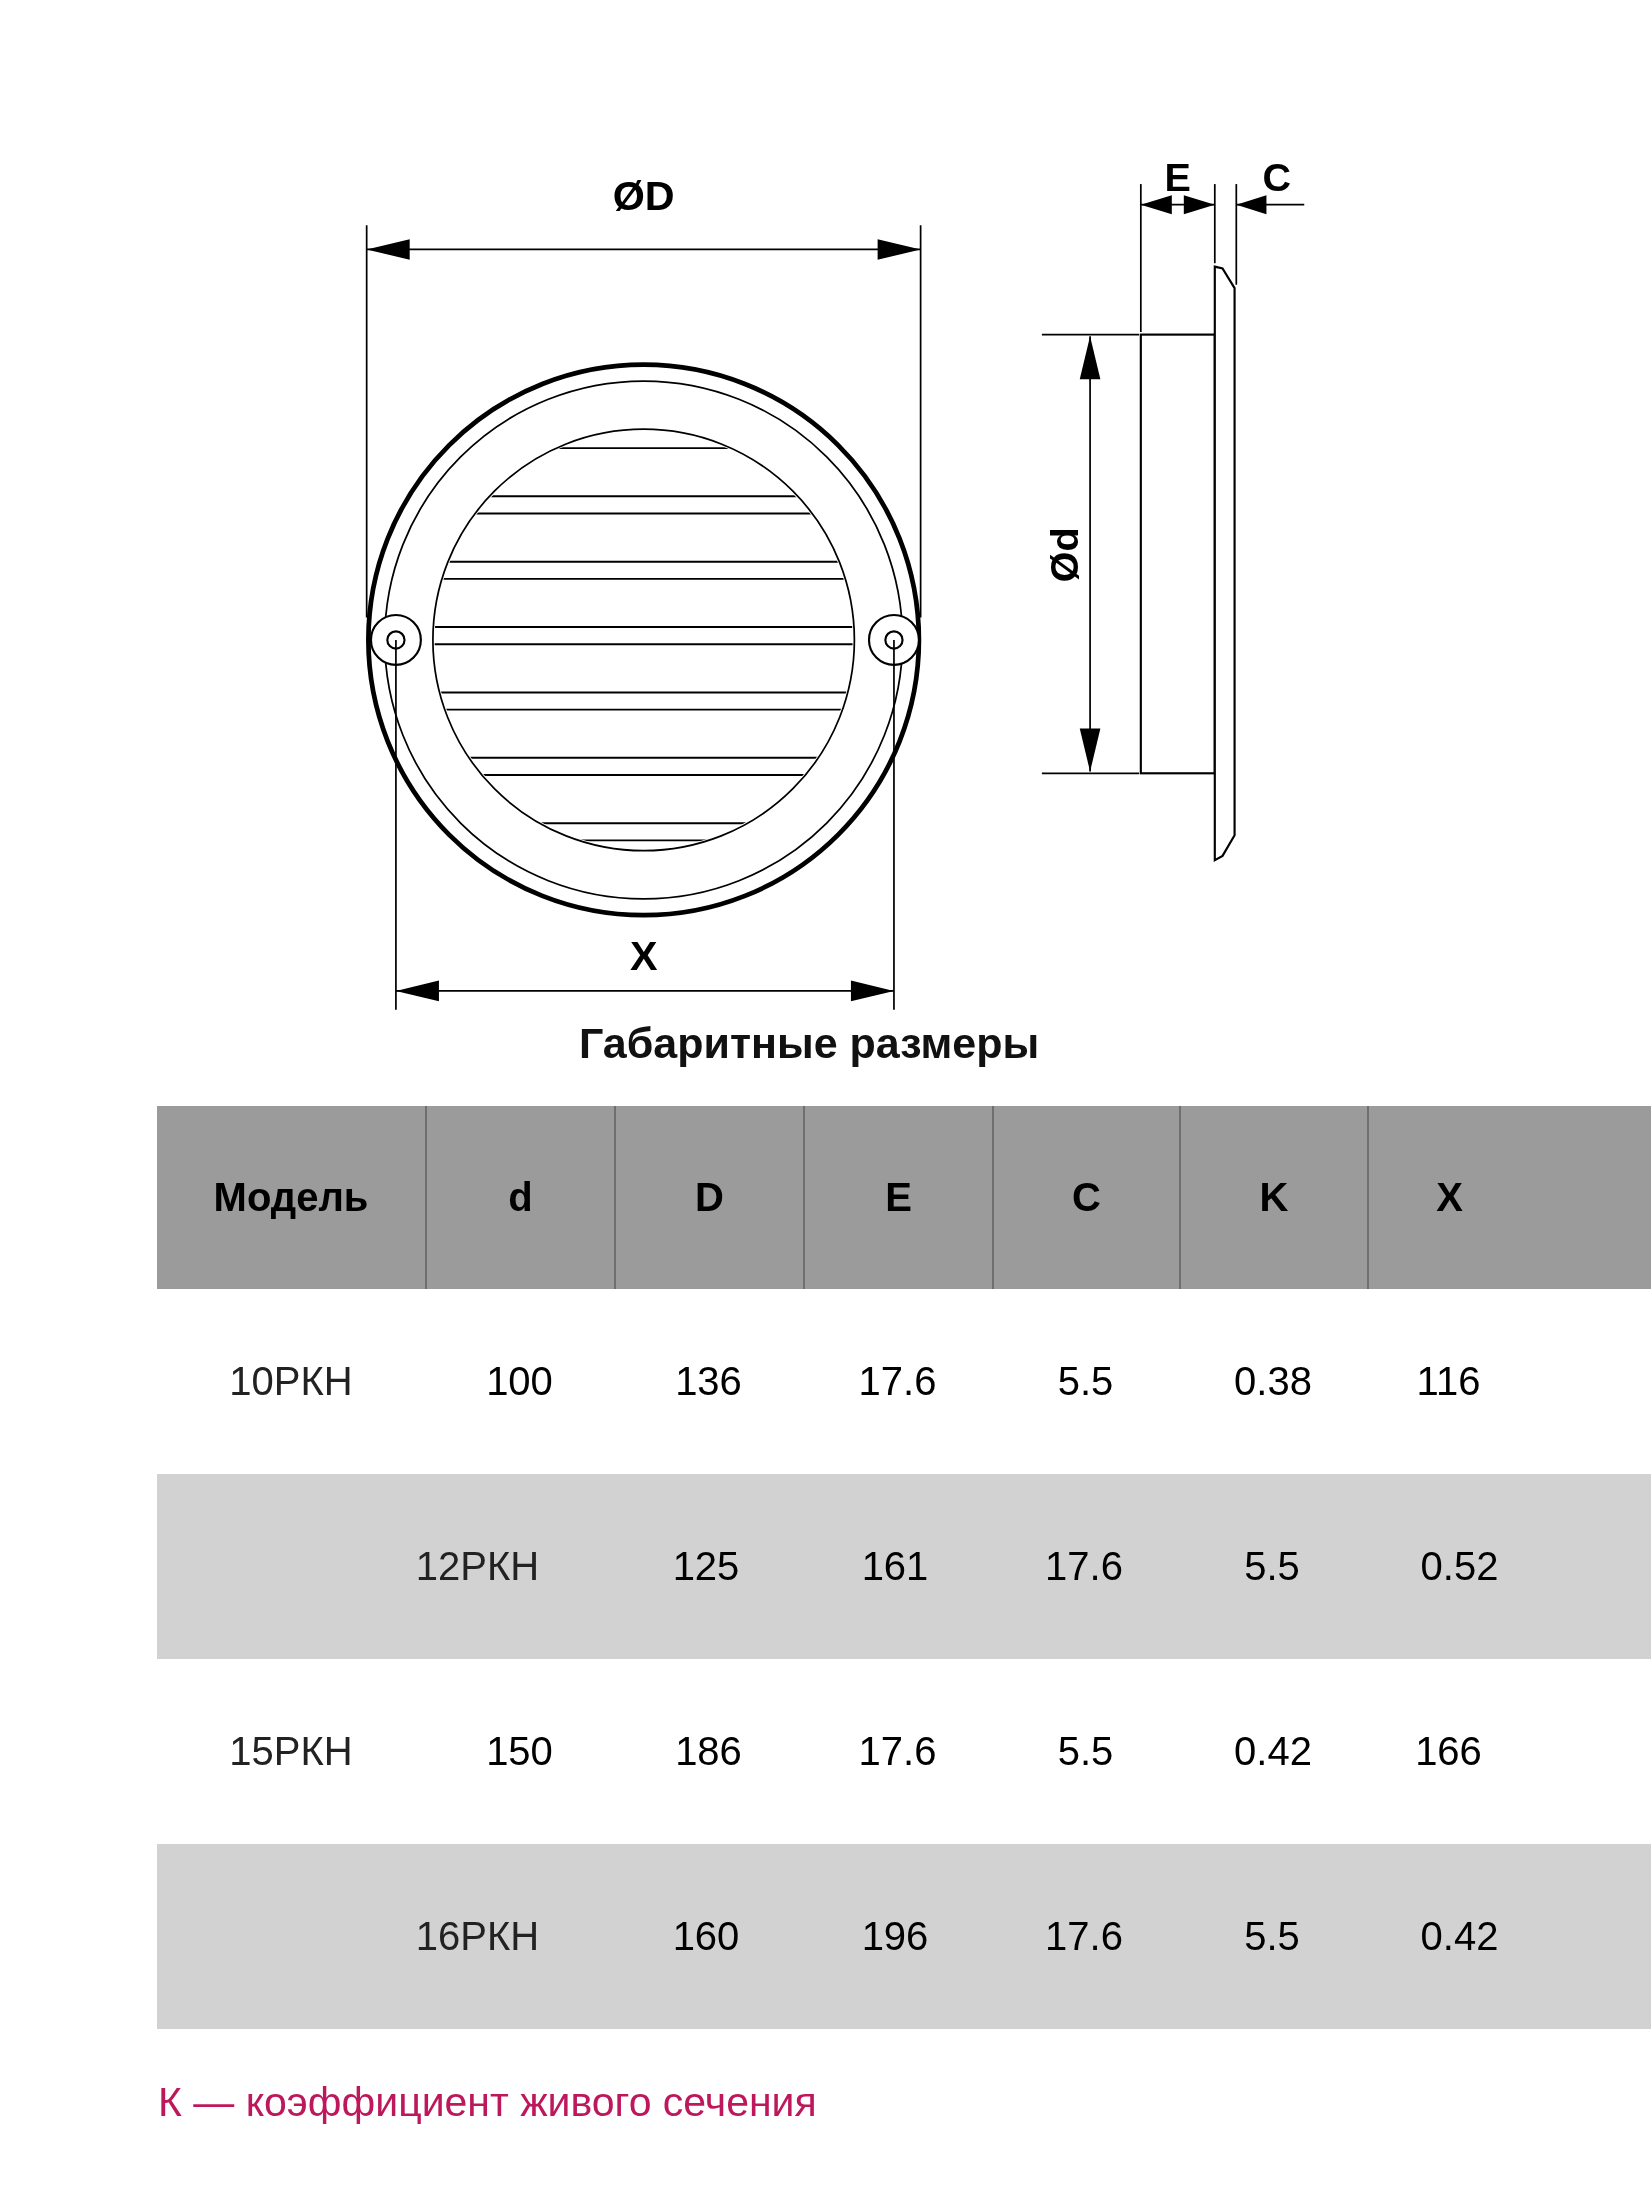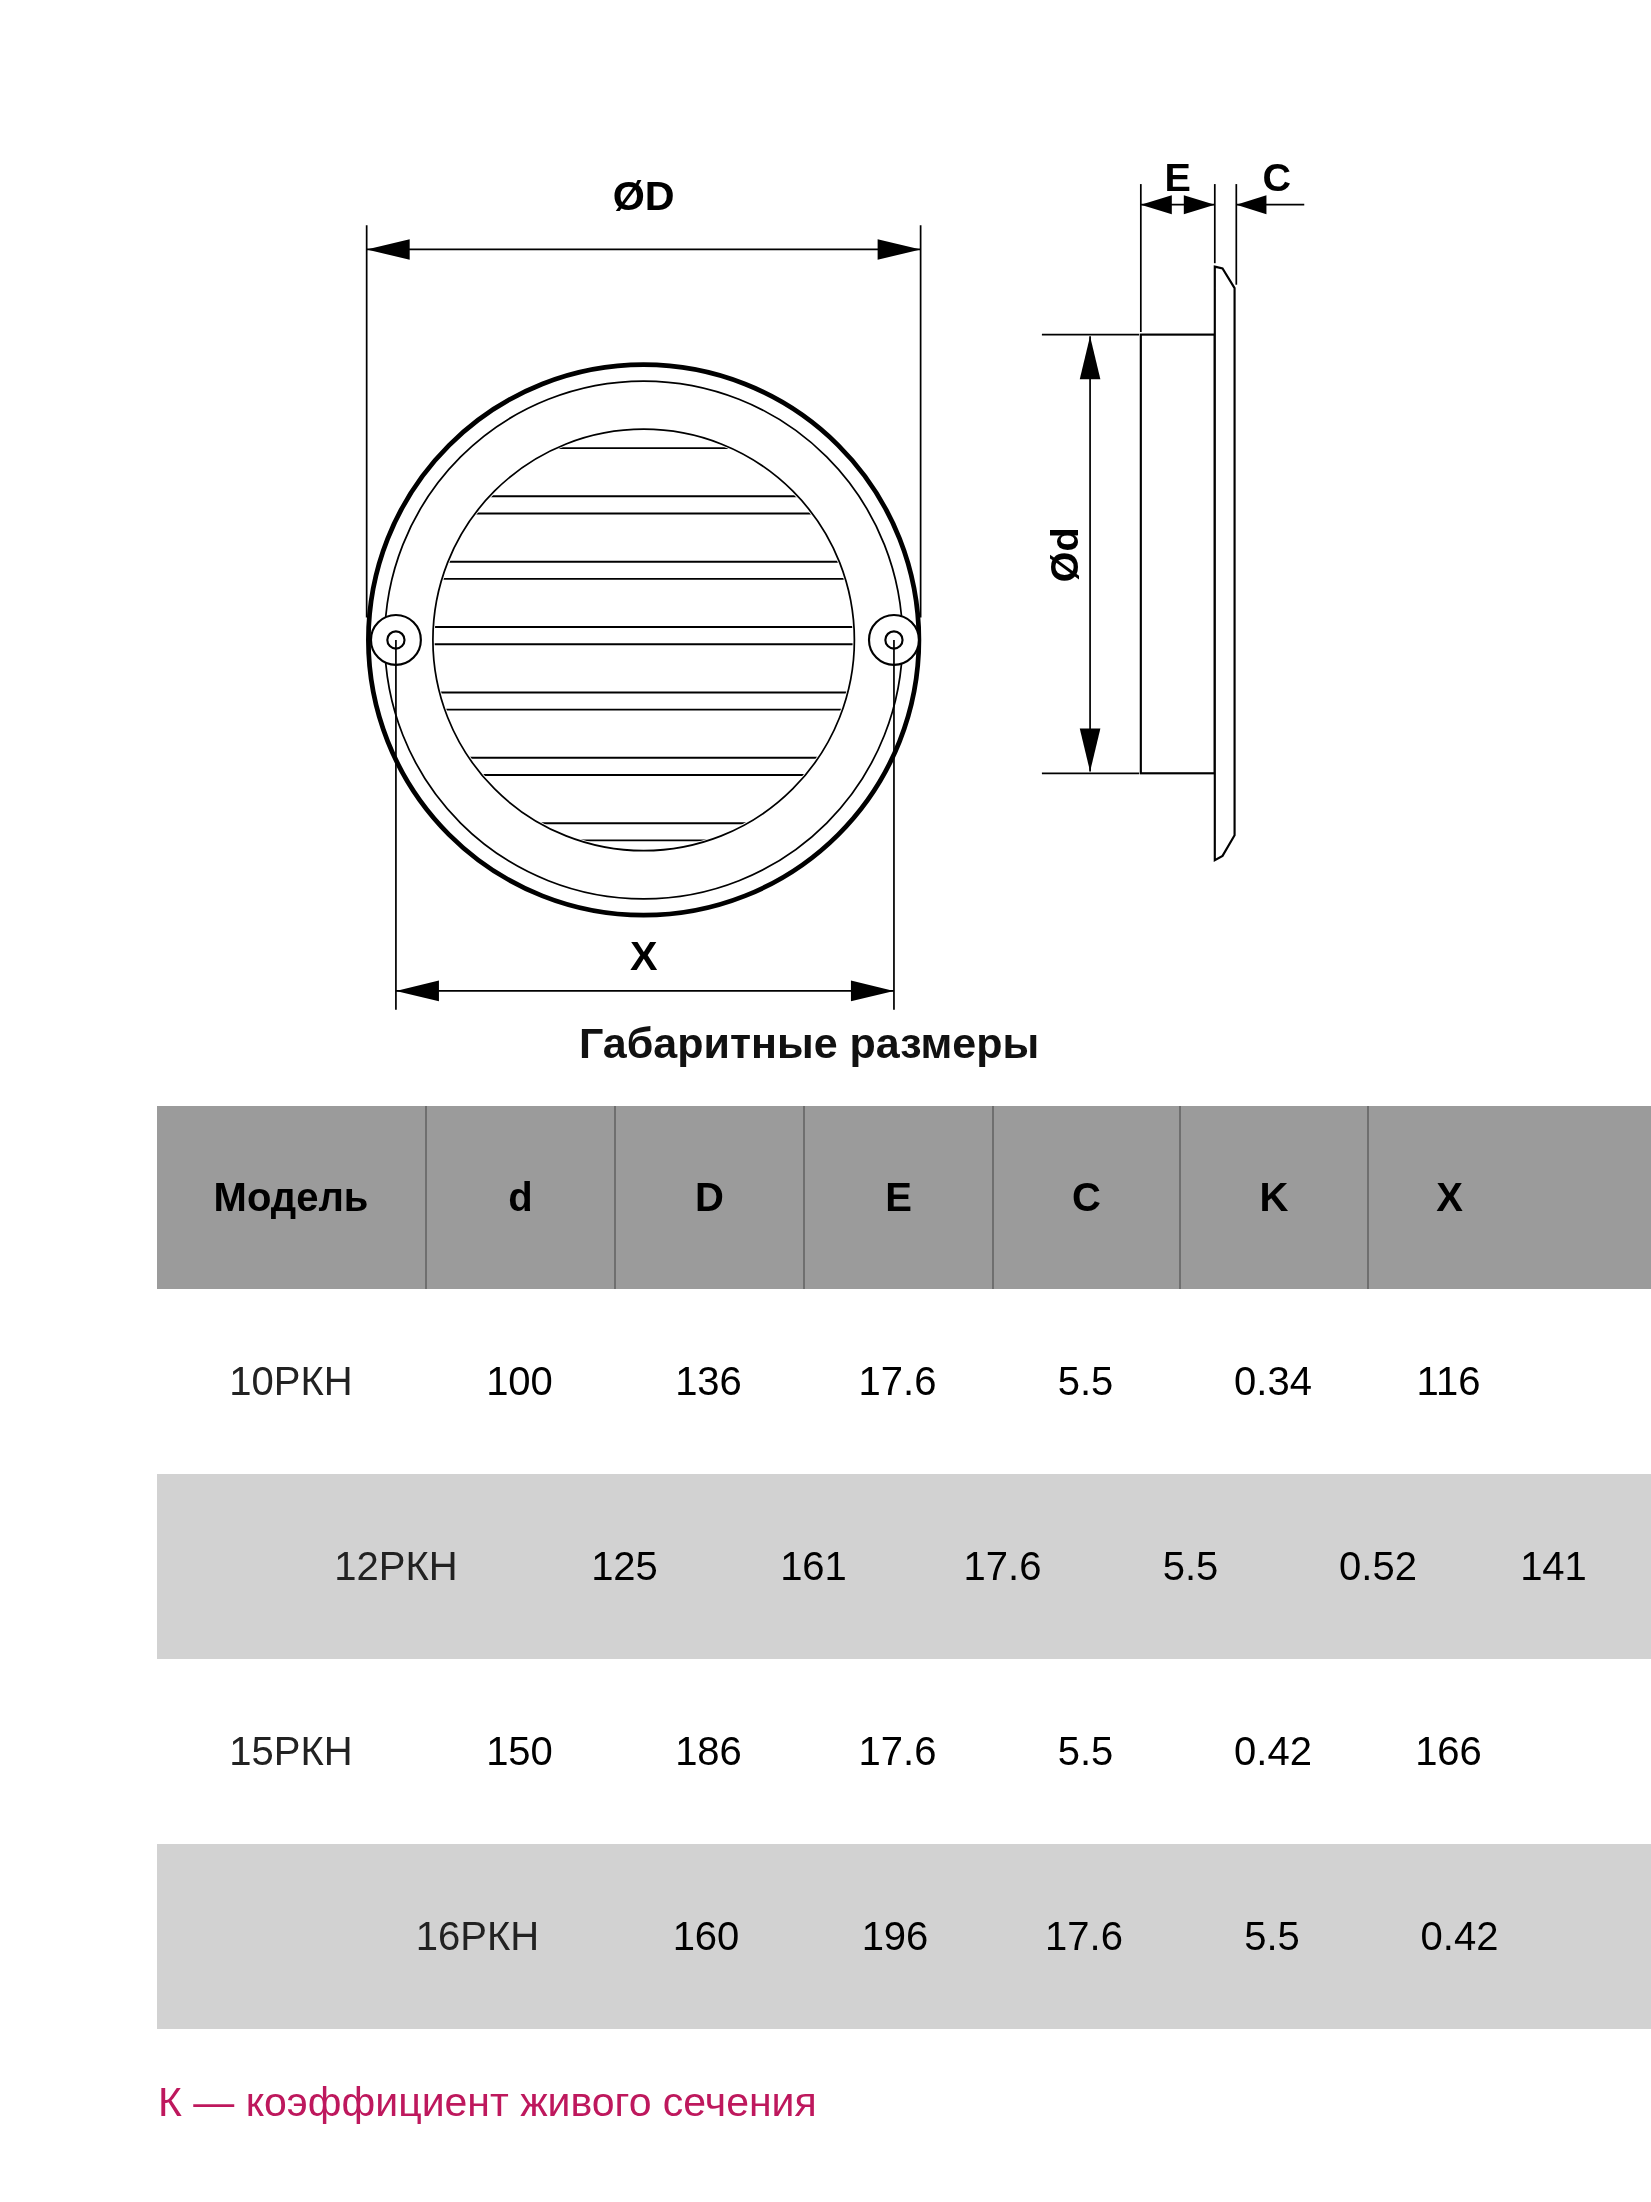--- a/index.html
+++ b/index.html
@@ -167,32 +167,31 @@
       <div class="cell">K</div>
       <div class="cell">X</div>
     </div>
 
     <div class="trow">
       <div class="cell model">10РКН</div>
       <div class="cell num">100</div>
       <div class="cell num">136</div>
       <div class="cell num">17.6</div>
       <div class="cell num">5.5</div>
-      <div class="cell num">0.34</div>
+      <div class="cell num">0.38</div>
       <div class="cell num">116</div>
     </div>
 
     <div class="trow alt">
       <div class="cell model">12РКН</div>
       <div class="cell num">125</div>
       <div class="cell num">161</div>
       <div class="cell num">17.6</div>
       <div class="cell num">5.5</div>
       <div class="cell num">0.52</div>
-      <div class="cell num">141</div>
     </div>
 
     <div class="trow">
       <div class="cell model">15РКН</div>
       <div class="cell num">150</div>
       <div class="cell num">186</div>
       <div class="cell num">17.6</div>
       <div class="cell num">5.5</div>
       <div class="cell num">0.42</div>
       <div class="cell num">166</div>

